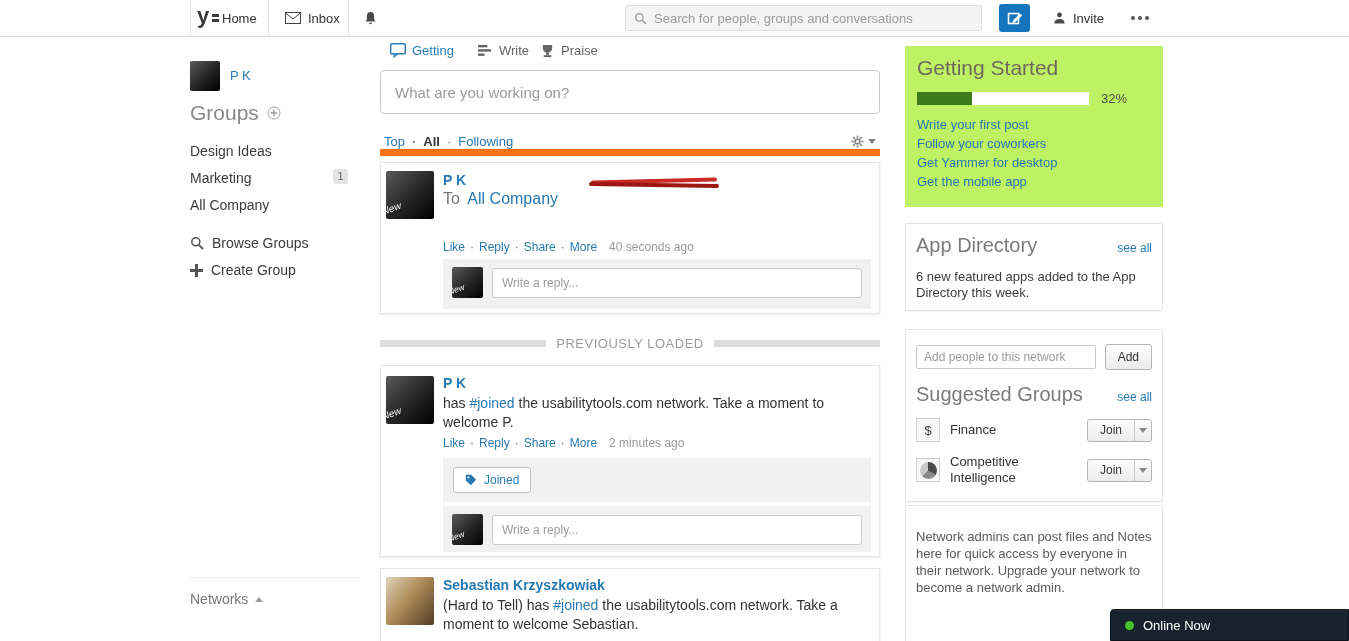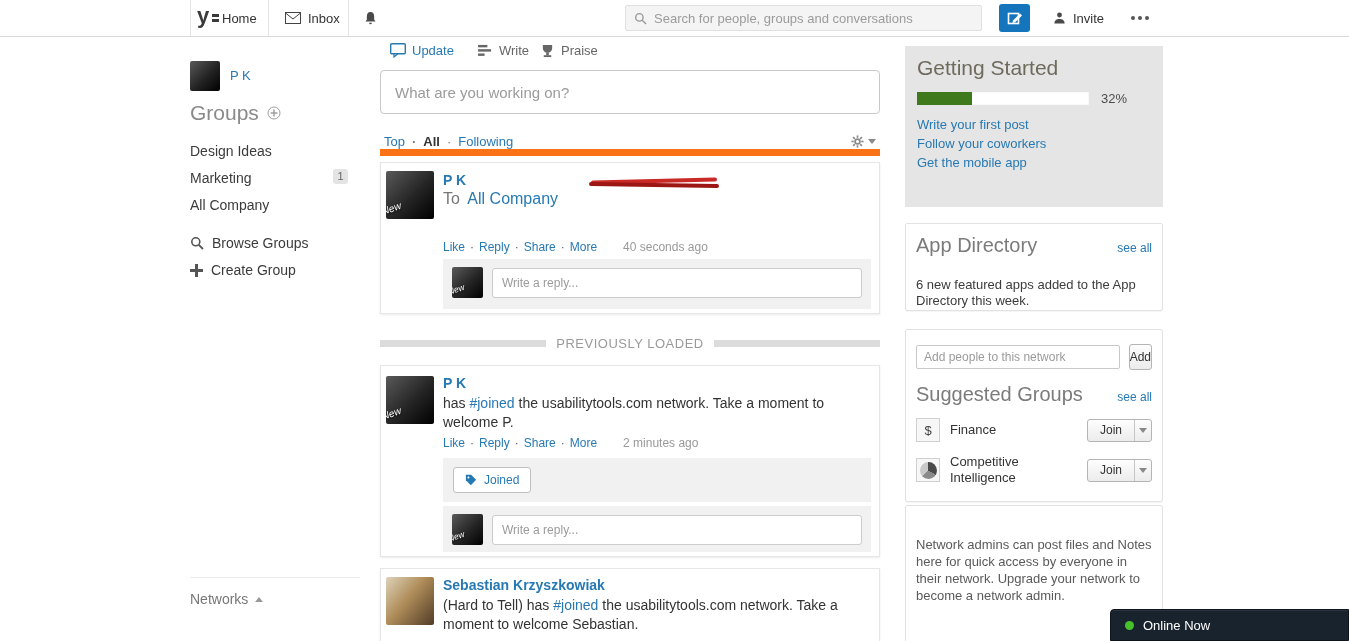--- a/index.html
+++ b/index.html
@@ -67,21 +67,21 @@
   .avatar.photo2{background:linear-gradient(130deg,#ddd3ba 0%,#b08d5a 45%,#513c26 100%);}
   .avatar .tag{position:absolute;left:-2px;bottom:2px;color:#fff;font-size:10px;font-style:italic;
                transform:rotate(-20deg);transform-origin:left bottom;text-shadow:0 1px 2px rgba(0,0,0,.95);}
   .avatar.sm .tag{font-size:8.5px;bottom:1px;}
   .p-avatar{position:absolute;left:5px;width:48px;height:48px;}
   .author{position:absolute;left:62px;font-size:14px;font-weight:bold;}
   .toline{position:absolute;left:62px;font-size:16px;color:#777;}
   .pbody{position:absolute;left:62px;right:12px;font-size:14px;color:#333;line-height:19px;}
   .acts{position:absolute;left:62px;font-size:12px;}
   .acts .al+.al::before{content:"·";color:#556;margin:0 5px;}
-  .ts{color:#999;margin-left:26px;font-size:12px;}
+  .ts{color:#999;margin-left:12px;font-size:12px;}
   .gbox{position:absolute;left:62px;right:8px;background:#f1f1f2;}
   .replyrow{display:flex;align-items:center;gap:9px;padding:8px 9px;}
   .replyrow .avatar{width:31px;height:31px;flex:0 0 31px;}
   .replyrow input{flex:1;height:30px;border:1px solid #ccc;border-radius:3px;padding:0 9px;
                   font-size:12px;background:#fff;color:#555;}
   #scribble{position:absolute;left:208px;top:16px;width:130px;height:9px;}
   #scribble .s1{position:absolute;top:0;left:2px;width:126px;height:4px;background:#c92a26;
                 transform:rotate(-1.4deg);border-radius:2px;}
   #scribble .s2{position:absolute;top:4px;left:0;width:130px;height:4px;background:#9c1713;
                 transform:rotate(0.9deg);border-radius:2px;}
@@ -93,35 +93,35 @@
   #prev-divider .bar{flex:1;height:7px;background:#dcdcdc;}
   #prev-divider .dlbl{font-size:13px;color:#9a9a9a;letter-spacing:.5px;}
 
   
   #right{position:absolute;left:905px;top:46px;width:258px;height:595px;overflow:hidden;}
   .rcard{position:absolute;left:0;width:258px;background:#fff;border:1px solid #e2e2e2;
          border-radius:2px;box-shadow:0 1px 1px rgba(0,0,0,.04);padding:10px 10px;}
   .rtitle{font-size:20px;color:#7b7b7b;font-weight:400;}
   .rhead{display:flex;align-items:baseline;justify-content:space-between;}
   .seeall{font-size:12px;}
-  #gs-card{position:absolute;left:0;top:0;width:258px;height:161px;background:#e5e5e5;
+  #gs-card{position:absolute;left:0;top:0;width:258px;height:161px;background:#bef264;
            padding:10px 12px;}
   #gs-title{font-size:21px;color:#6e6a5c;font-weight:400;}
   #gs-progress{margin-top:11px;display:flex;align-items:center;gap:12px;}
   #gs-track{width:172px;height:13px;background:#fff;box-shadow:inset 0 0 1px rgba(0,0,0,.25);}
   #gs-fill{height:100%;background:#3E7A1B;}
   #gs-pct{font-size:13px;color:#4c4c4c;}
   #gs-links div{line-height:19px;font-size:13px;}
   #gs-links{margin-top:9px;}
   #app-card{top:177px;height:88px;}
-  .rtext{margin-top:20px;font-size:13px;color:#3c3c3c;line-height:16px;}
+  .rtext{margin-top:12px;font-size:13px;color:#3c3c3c;line-height:16px;}
   #people-card{top:283px;height:173px;}
   #addrow{display:flex;gap:9px;align-items:center;margin-top:4px;}
   #addrow input{flex:1;height:24px;border:1px solid #c9c9c9;border-radius:2px;font-size:12px;padding:0 7px;}
-  .gray-btn{height:26px;padding:0 0;background:linear-gradient(#fdfdfd,#ececec);
+  .gray-btn{height:26px;padding:0 12px;background:linear-gradient(#fdfdfd,#ececec);
             border:1px solid #b5b5b5;border-radius:3px;font-size:12px;color:#333;cursor:pointer;}
   #sg-head{margin-top:13px;gap:28px;}
   .sg-row{margin-top:12px;display:flex;align-items:center;gap:10px;}
   .gicon{width:24px;height:24px;border:1px solid #d0d0d0;background:#f7f7f7;flex:0 0 24px;
          display:flex;align-items:center;justify-content:center;font-size:13px;color:#444;}
   .pie{width:17px;height:17px;border-radius:50%;
        background:conic-gradient(#4a4a4a 0 120deg,#8a8a8a 120deg 230deg,#c9c9c9 230deg 360deg);}
   .gname{flex:1;font-size:13px;color:#333;line-height:16px;}
   .join-btn{display:inline-flex;height:23px;border:1px solid #b5b5b5;border-radius:3px;
             background:linear-gradient(#fdfdfd,#ececec);font-size:12px;color:#333;cursor:pointer;}
@@ -266,21 +266,21 @@
 
 <div id="feed">
 
   <div class="ctab active" style="left:12px">
     <span>
       <svg width="16" height="15" viewBox="0 0 16 15">
           <rect x="0.7" y="0.7" width="14.6" height="10" rx="1" fill="none" stroke="#2779B3" stroke-width="1.4"></rect>
           <path d="M4 10.7 L4 14 L7.8 10.7" fill="none" stroke="#2779B3" stroke-width="1.2"></path>
         </svg>
     </span>
-    <span>Update</span>
+    <span>Getting</span>
   </div>
   <div class="ctab" style="left:100px">
     <span>
       <svg width="15" height="13" viewBox="0 0 16 14">
           <rect x="0" y="1" width="10" height="2.6" fill="#666"></rect>
           <rect x="0" y="5.6" width="14" height="2.6" fill="#666"></rect>
           <rect x="0" y="10.2" width="7" height="2.6" fill="#666"></rect>
         </svg>
     </span>
     <span>Write</span>
@@ -401,20 +401,21 @@
     <div id="gs-title">Getting Started</div>
     <div id="gs-progress">
       <div id="gs-track">
         <div id="gs-fill" style="width: 32%;"></div>
       </div>
       <span id="gs-pct">32%</span>
     </div>
     <div id="gs-links">
       <div class="lnk">Write your first post</div>
       <div class="lnk">Follow your coworkers</div>
+      <div class="lnk">Get Yammer for desktop</div>
       <div class="lnk">Get the mobile app</div>
     </div>
   </div>
 
   <div id="app-card" class="rcard">
     <div class="rhead">
       <span class="rtitle">App Directory</span>
       <span class="seeall lnk">see all</span>
     </div>
     <div class="rtext">6 new featured apps added to the App Directory this week.</div>

